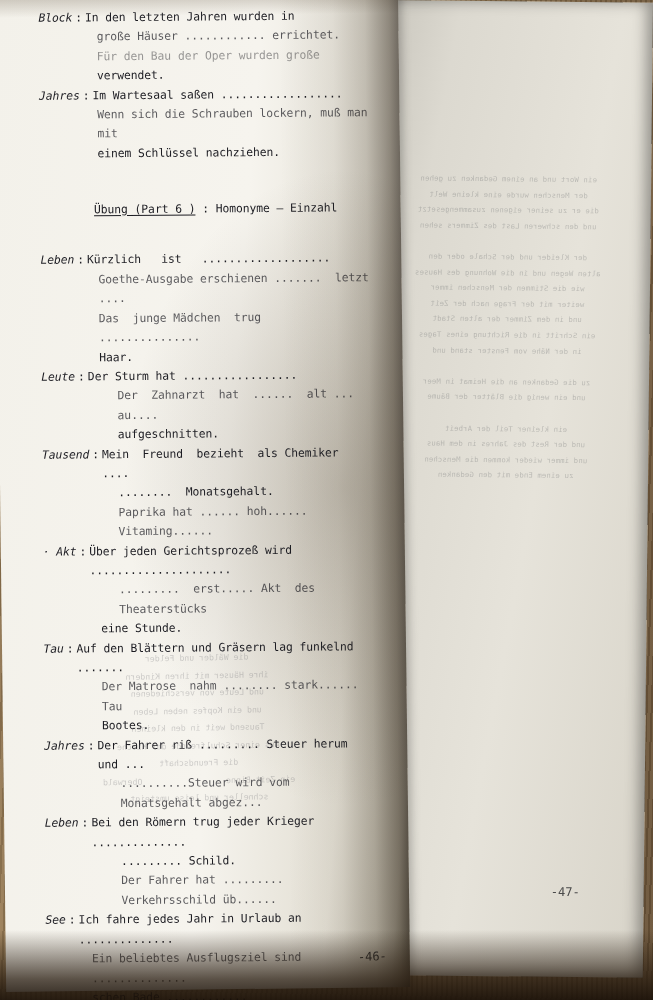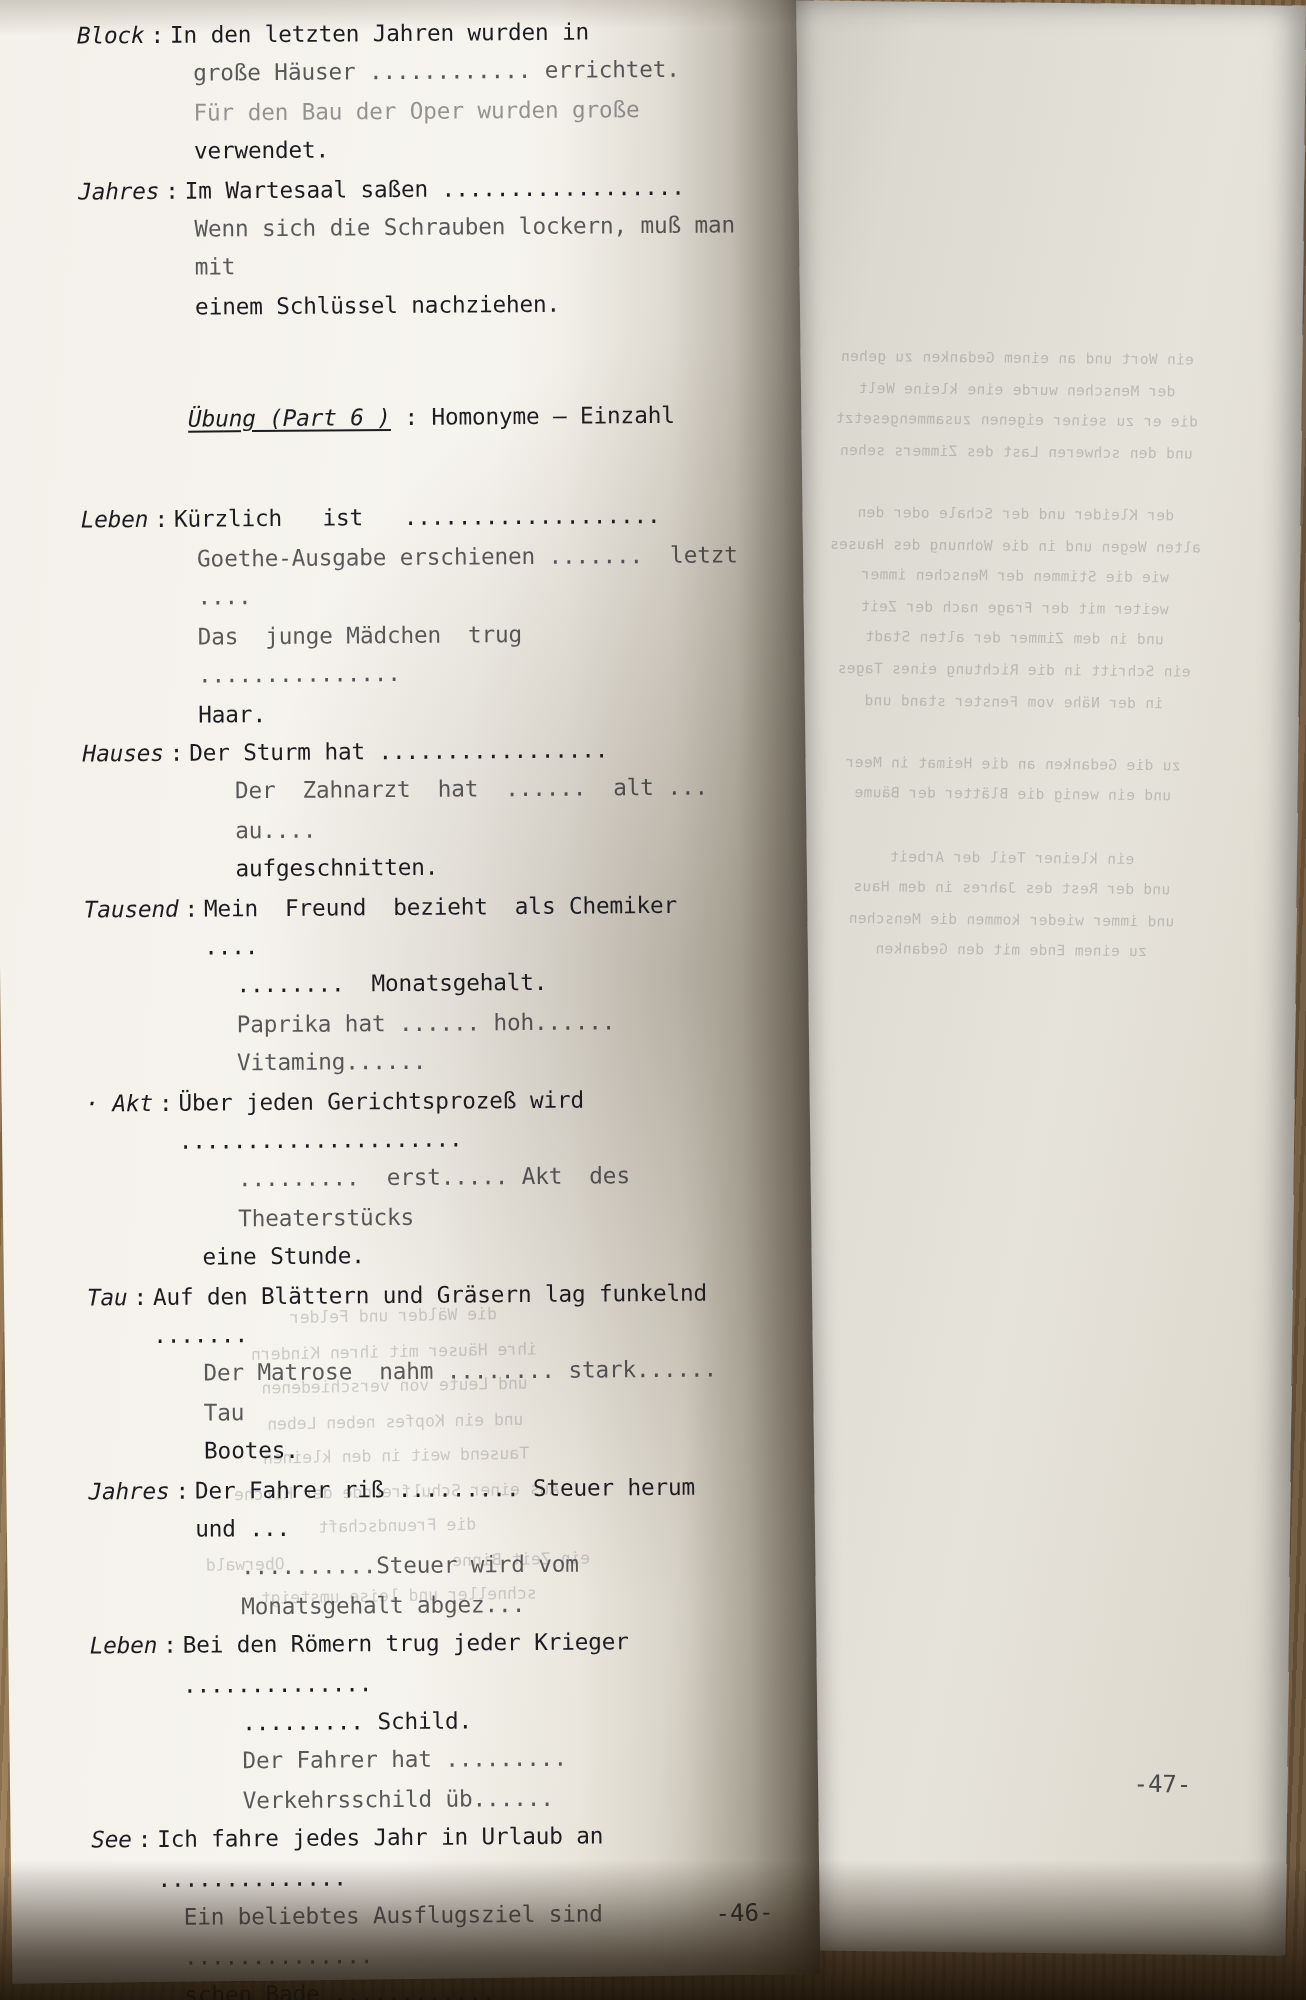--- a/index.html
+++ b/index.html
@@ -54,21 +54,21 @@
     font-size: 7.2px;
     line-height: 15.6px;
     letter-spacing: 0.2px;
     text-align: center;
     transform: scaleX(-1);
     white-space: pre-wrap;
     font-family: "DejaVu Sans Mono", monospace;
   }
   .page-right .rt-pageno {
     position: absolute;
-    right: 48px;
+    right: 64px;
     bottom: 78px;
     font-size: 12px;
     color: #4a4a4a;
     font-family: "DejaVu Sans Mono", monospace;
   }
 
   
   .page-left {
     position: absolute;
     left: -6px;
@@ -139,21 +139,20 @@
   .cont.ind0 { padding-left: 46px; }
 
   .exercise {
     margin-top: 17px;
     margin-bottom: 12px;
     white-space: pre;
   }
   .exercise .u {
     text-decoration: underline;
     text-underline-offset: 2px;
-    font-style: italic;
   }
 
   
   .fade1 { color: rgba(28,28,34,0.72); }
   .fade2 { color: rgba(28,28,34,0.45); }
 
   .pageno-left {
     position: absolute;
     left: 352px;
     top: 962px;
@@ -245,21 +244,21 @@
           <span class="colon">:</span>
           <span class="body">Kürzlich   ist   ...................</span>
         </div>
         <div class="cont fade1">Goethe-Ausgabe erschienen .......  letzt ....</div>
         <div class="cont fade1">Das  junge Mädchen  trug  ...............</div>
         <div class="cont">Haar.</div>
       </div>
 
       <div>
         <div class="entry">
-          <span class="lbl">Hauses</span>
+          <span class="lbl">Leute</span>
           <span class="colon">:</span>
           <span class="body">Der Sturm hat .................</span>
         </div>
         <div class="cont ind2 fade1">Der  Zahnarzt  hat  ......  alt ...  au....</div>
         <div class="cont ind2">aufgeschnitten.</div>
       </div>
 
       <div>
         <div class="entry">
           <span class="lbl">Tausend</span>

